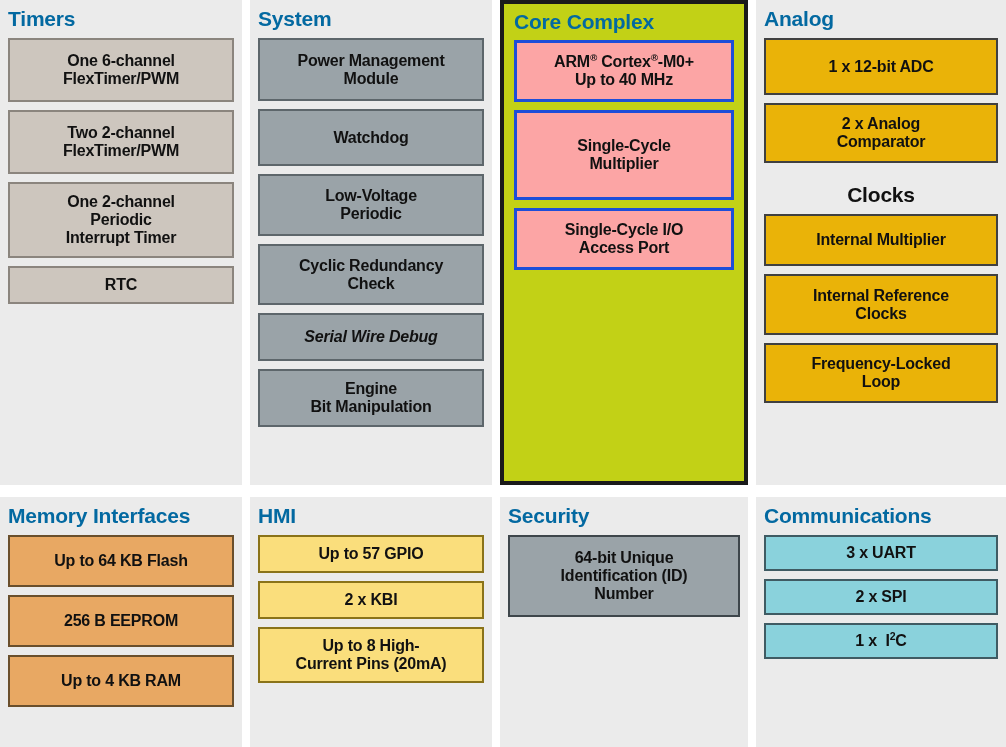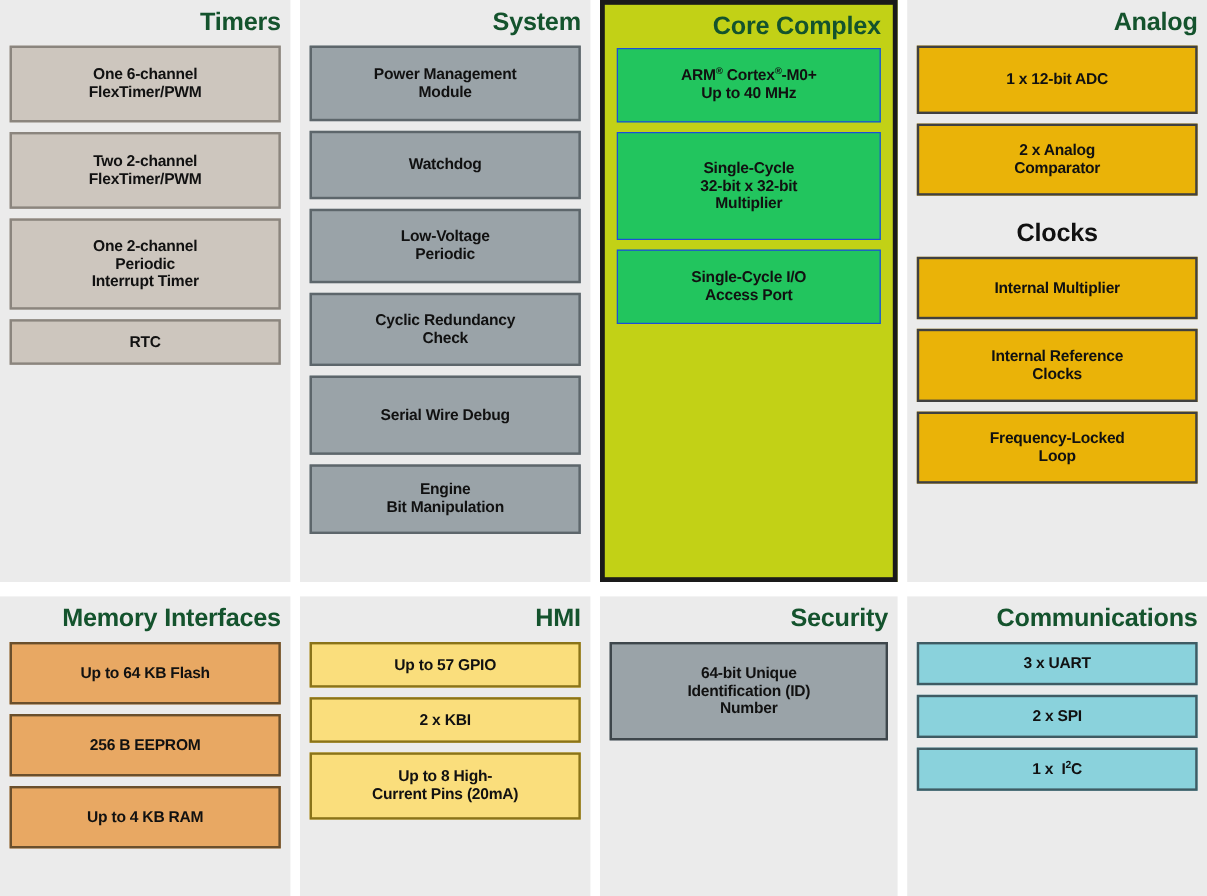--- a/index.html
+++ b/index.html
@@ -29,22 +29,22 @@
   }
   .panel.core {
     background: #c2d116;
     border: 4px solid #1a1a1a;
     padding: 0 10px;
   }
 
   .panel-title {
     font-size: 21px;
     font-weight: bold;
-    color: #14532d;
-    text-align: right;
+    color: #0369a1;
+    text-align: left;
     line-height: 1;
     padding-top: 8px;
     padding-bottom: 9px;
     letter-spacing: -0.2px;
   }
   .panel.core .panel-title {
     padding-top: 7px;
     padding-bottom: 8px;
   }
   .sub-title {
@@ -60,33 +60,33 @@
 
   
   .block {
     box-sizing: border-box;
     width: 100%;
     margin-bottom: 8px;
     display: flex;
     align-items: center;
     justify-content: center;
     text-align: center;
-    font-size: 13px;
+    font-size: 16px;
     font-weight: bold;
     line-height: 1.12;
     color: #111111;
     letter-spacing: -0.2px;
     padding: 4px 6px;
   }
   .block .inner { width: 100%; }
 
   
   .b-timers   { background: #cdc6be; border: 2px solid #8b857e; }
   .b-system   { background: #9aa3a8; border: 2px solid #5d666b; }
-  .b-core     { background: #22c55e; border: 1px solid #1d4ed8; }
+  .b-core     { background: #fca5a5; border: 3px solid #1d4ed8; }
   .b-analog   { background: #eab308; border: 2px solid #404040; }
   .b-memory   { background: #e8a863; border: 2px solid #6a4f2c; }
   .b-hmi      { background: #fade7c; border: 2px solid #8a7319; }
   .b-security { background: #9aa3a8; border: 2px solid #3e464b; }
   .b-comms    { background: #8ad2dc; border: 2px solid #3f5b63; }
 
   sup.reg { font-size: 0.62em; vertical-align: super; line-height: 0; }
   sup.sq  { font-size: 0.66em; vertical-align: super; line-height: 0; }
 </style>
 </head>
@@ -140,21 +140,21 @@
         <div>Low-Voltage</div>
         <div>Periodic</div>
       </div>
     </div>
     <div class="block b-system" style="height:61px;">
       <div class="inner">
         <div>Cyclic Redundancy</div>
         <div>Check</div>
       </div>
     </div>
-    <div class="block b-system" style="height:66px;">
+    <div class="block b-system" style="height:48px;font-style:italic;">
       <div class="inner">
         <div>Serial Wire Debug</div>
       </div>
     </div>
     <div class="block b-system" style="height:58px;">
       <div class="inner">
         <div>Engine</div>
         <div>Bit Manipulation</div>
       </div>
     </div>
@@ -164,21 +164,20 @@
     <div class="panel-title">Core Complex</div>
     <div class="block b-core" style="height:62px;">
       <div class="inner">
         <div>ARM<sup class="reg">®</sup> Cortex<sup class="reg">®</sup>-M0+</div>
         <div>Up to 40 MHz</div>
       </div>
     </div>
     <div class="block b-core" style="height:90px;">
       <div class="inner">
         <div>Single-Cycle</div>
-        <div>32-bit x 32-bit</div>
         <div>Multiplier</div>
       </div>
     </div>
     <div class="block b-core" style="height:62px;">
       <div class="inner">
         <div>Single-Cycle I/O</div>
         <div>Access Port</div>
       </div>
     </div>
   </div>

